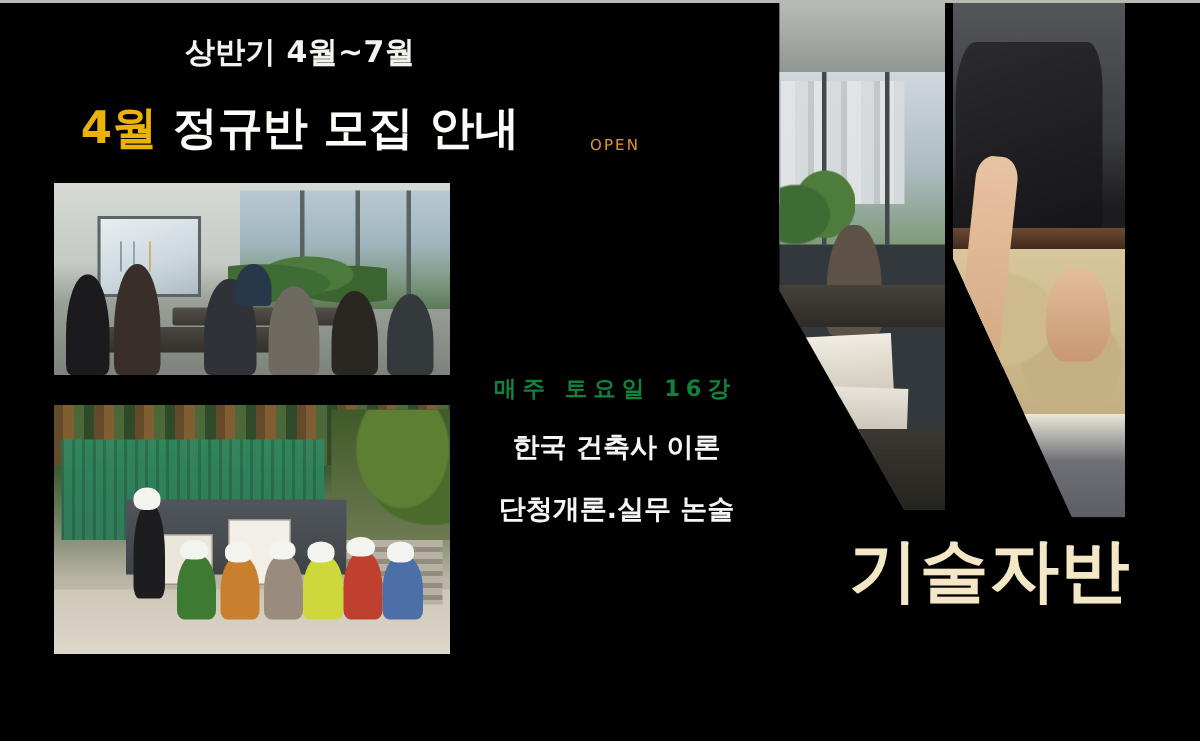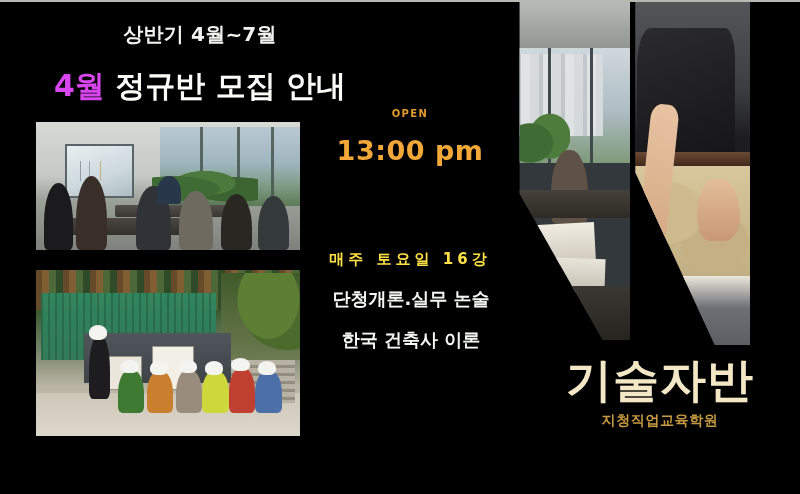--- a/index.html
+++ b/index.html
@@ -48,21 +48,21 @@
   .headline {
     margin: 22px 0 0 0;
     text-align: center;
     color: #fbfbf8;
     font-size: 30px;
     font-weight: 700;
     line-height: 1.2;
     white-space: nowrap;
   }
   .headline .month {
-    color: #d946ef;
+    color: #eab308;
   }
 
   
   .photo {
     position: absolute;
     overflow: hidden;
     z-index: 15;
   }
   .photo-classroom {
     left: 36px; top: 122px;
@@ -222,44 +222,44 @@
 
   
   .schedule {
     position: absolute;
     left: 300px; top: 92px;
     width: 220px;
     text-align: center;
     z-index: 20;
   }
   .sched-label {
-    margin: 16px;
+    margin: 0;
     color: #e09a2d;
     font-size: 10px;
-    font-weight: 700;
+    font-weight: 400;
     letter-spacing: 1.4px;
   }
   .sched-time {
     margin: 6px 0 0 0;
     color: #f2a838;
     font-size: 27px;
     font-weight: 700;
     letter-spacing: 0.5px;
   }
   .sched-gap {
     height: 26px;
   }
 
   .schedule-note {
     position: absolute;
     left: 300px; top: 250px;
     width: 220px;
     text-align: center;
     margin: 0;
-    color: #fde047;
+    color: #15803d;
     font-size: 15px;
     font-weight: 700;
     letter-spacing: 4px;
     z-index: 20;
   }
   .course-list {
     position: absolute;
     left: 296px; top: 288px;
     width: 230px;
     text-align: center;
@@ -495,29 +495,27 @@
     <div class="hd-shirt"></div>
     <div class="hd-ledge"></div>
     <div class="hd-drawing"></div>
     <div class="hd-arm"></div>
     <div class="hd-hand"></div>
     <div class="hd-floor"></div>
   </div>
 
   <div class="schedule">
     <p class="sched-label">OPEN</p>
-    <p class="sched-time">13:00 pm</p>
     <div class="sched-gap"></div>
   </div>
 
   <p class="schedule-note">매주 토요일 16강</p>
 
   <div class="course-list">
+    <p class="course-line">한국 건축사 이론</p>
     <p class="course-line">단청개론.실무 논술</p>
-    <p class="course-line">한국 건축사 이론</p>
   </div>
 
   <div class="brand">
     <p class="brand-name">기술자반</p>
-    <p class="brand-sub">지청직업교육학원</p>
   </div>
 
 </div>
 
 </body></html>

